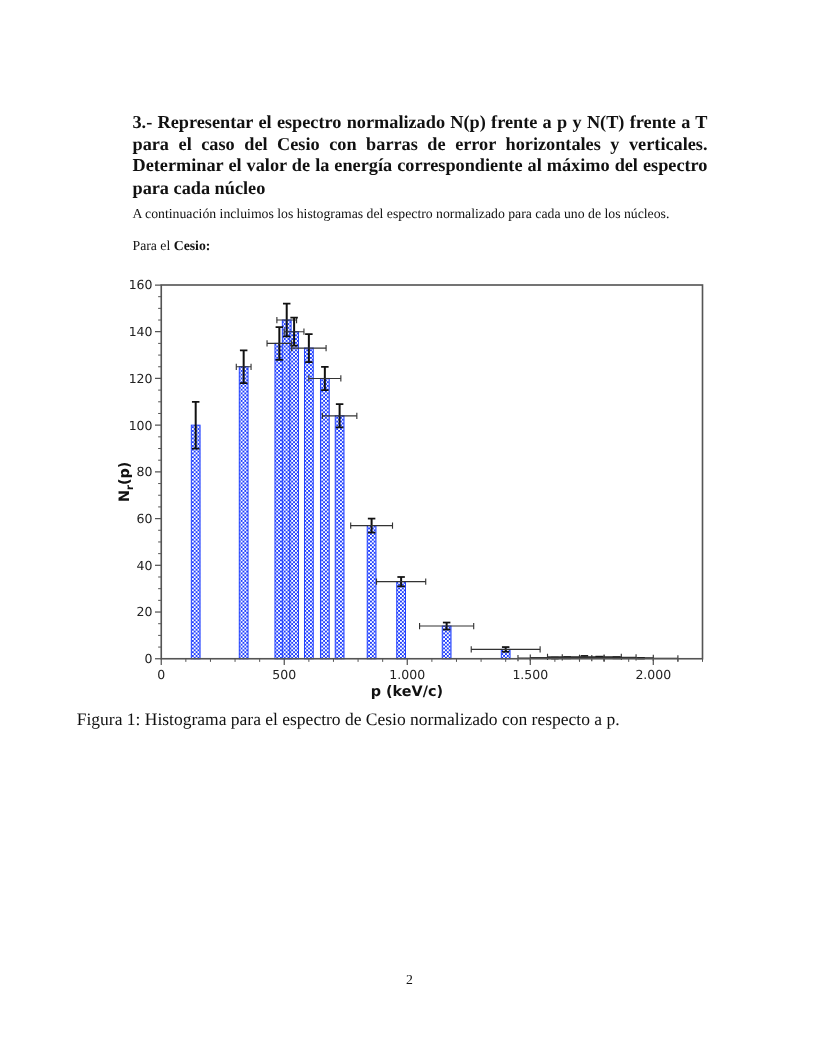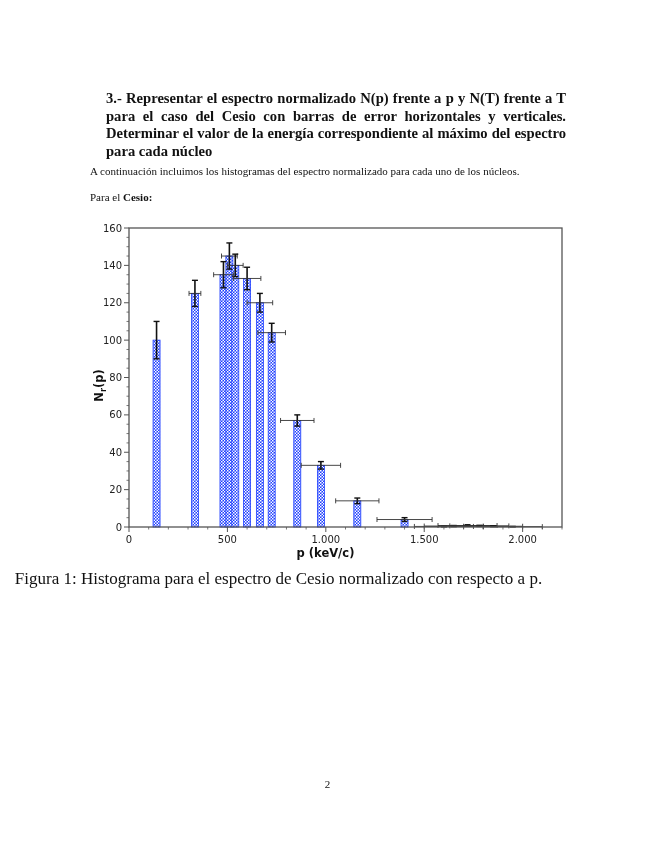--- a/index.html
+++ b/index.html
@@ -1,23 +1,23 @@
 <!DOCTYPE html>
 <html><head>
 <meta charset="utf-8">
 <style>
   html,body{margin:0;padding:0;background:#ffffff;}
   body{width:655px;height:848px;position:relative;overflow:hidden;font-family:"DejaVu Serif","Liberation Serif",serif;color:#111;}
   .heading{position:absolute;left:106px;top:90px;width:460px;font-family:"Liberation Serif","DejaVu Serif",serif;font-weight:bold;font-size:14.6px;line-height:17.5px;text-align:justify;}
-  .para{position:absolute;left:90px;font-family:"Liberation Serif","DejaVu Serif",serif;font-size:11px;line-height:14px;}
+  .para{position:absolute;left:106px;font-family:"Liberation Serif","DejaVu Serif",serif;font-size:11px;line-height:14px;}
   .p1{top:164px;}
   .p2{top:190px;font-family:Liberation Serif, serif;}
   .p2 b{font-weight:bold;}
   .chart{position:absolute;left:80px;top:215px;width:500px;height:345px;}
-  .caption{position:absolute;left:0;width:557px;top:569px;text-align:center;font-family:"Liberation Serif","DejaVu Serif",serif;font-size:17px;}
+  .caption{position:absolute;left:0;width:557px;top:569px;text-align:center;font-family:"Liberation Serif","DejaVu Serif",serif;font-size:14px;}
   .pagenum{position:absolute;left:0;width:655px;top:778px;text-align:center;font-family:"Liberation Serif","DejaVu Serif",serif;font-size:11px;}
   .ax text{font-family:"DejaVu Sans","Liberation Sans",sans-serif;}
 </style>
 </head>
 <body>
 
 <div class="heading">3.- Representar el espectro normalizado N(p) frente a p y N(T) frente a T para el caso del Cesio con barras de error horizontales y verticales. Determinar el valor de la energía correspondiente al máximo del espectro para cada núcleo</div>
 
 <div class="para p1">A continuación incluimos los histogramas del espectro normalizado para cada uno de los núcleos.</div>
 

